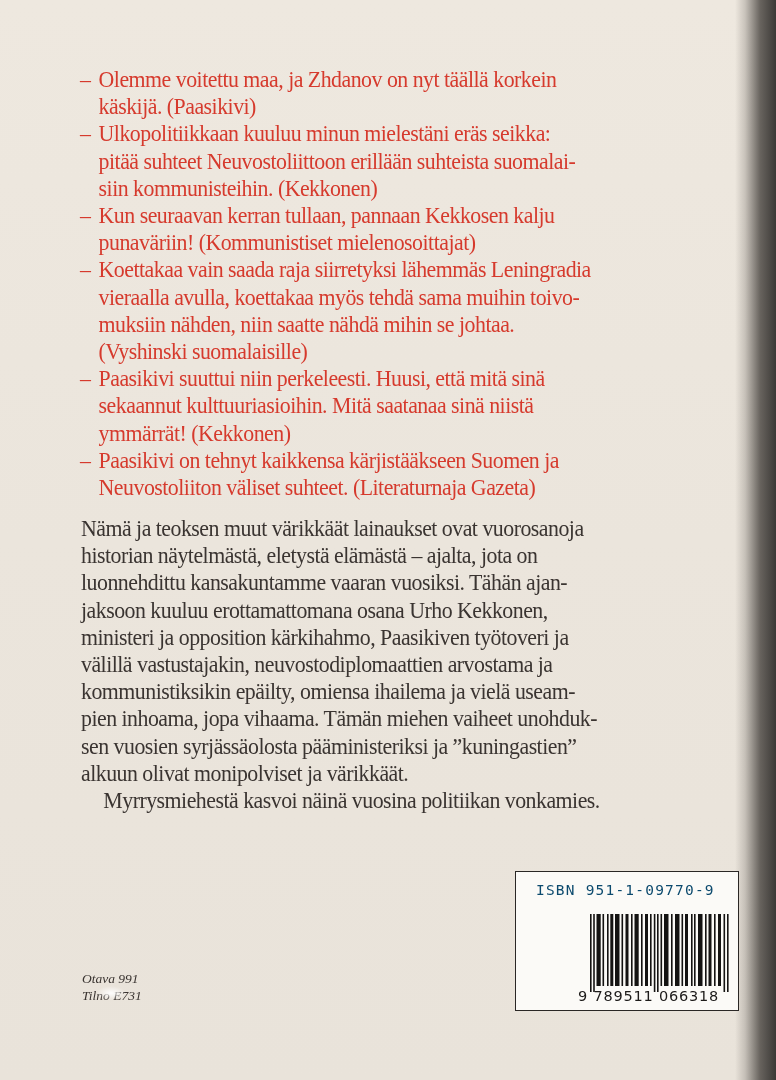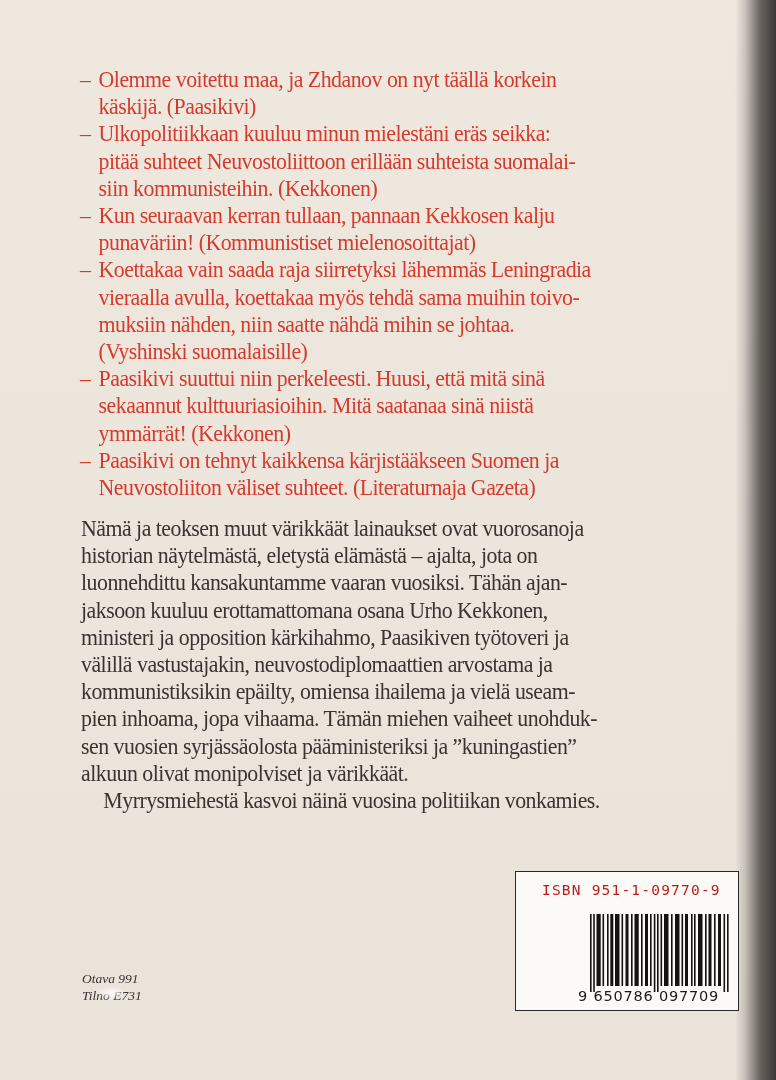--- a/index.html
+++ b/index.html
@@ -47,23 +47,23 @@
       color: #3a3431;
       font-family: "Liberation Serif", "DejaVu Serif", serif;
       font-size: 13.5px; line-height: 17px; font-style: italic;
     }
     .imprint span { display: block; }
     .isbn-box {
       position: absolute; left: 515px; top: 871px; width: 224px; height: 140px;
       background: #fbfaf7; border: 1.5px solid #2a2725; box-sizing: border-box;
     }
     .isbn-label {
-      position: absolute; left: 26px; top: 10px;
+      position: absolute; left: 20px; top: 10px;
       font-family: "DejaVu Sans Mono", "Liberation Mono", monospace;
-      font-size: 14.5px; letter-spacing: 1.2px; color: #b91c1c;
+      font-size: 14.5px; letter-spacing: 1.2px; color: #0c4a6e;
       white-space: nowrap;
     }
     .barcode {
       position: absolute; left: 74px; top: 42px; width: 140px; height: 78px;
     }
     .ean {
       position: absolute; left: 62px; top: 116px; width: 160px;
       font-family: "DejaVu Sans", "Liberation Sans", sans-serif;
       font-size: 14.5px; color: #1d1b1a; letter-spacing: 0.8px;
       white-space: nowrap;
@@ -169,16 +169,16 @@
         <rect x="104" y="0" width="1.6" height="72"></rect>
         <rect x="108" y="0" width="4.5" height="72"></rect>
         <rect x="115" y="0" width="1.6" height="72"></rect>
         <rect x="118.5" y="0" width="3" height="72"></rect>
         <rect x="124" y="0" width="1.6" height="72"></rect>
         <rect x="128" y="0" width="3" height="72"></rect>
         <rect x="133.5" y="0" width="1.6" height="78"></rect>
         <rect x="137" y="0" width="1.6" height="78"></rect>
       </g>
     </svg>
-    <div class="ean">9 650786 097709</div>
+    <div class="ean">9 789511 066318</div>
   </div>
 
 </div>
 
 </body></html>

